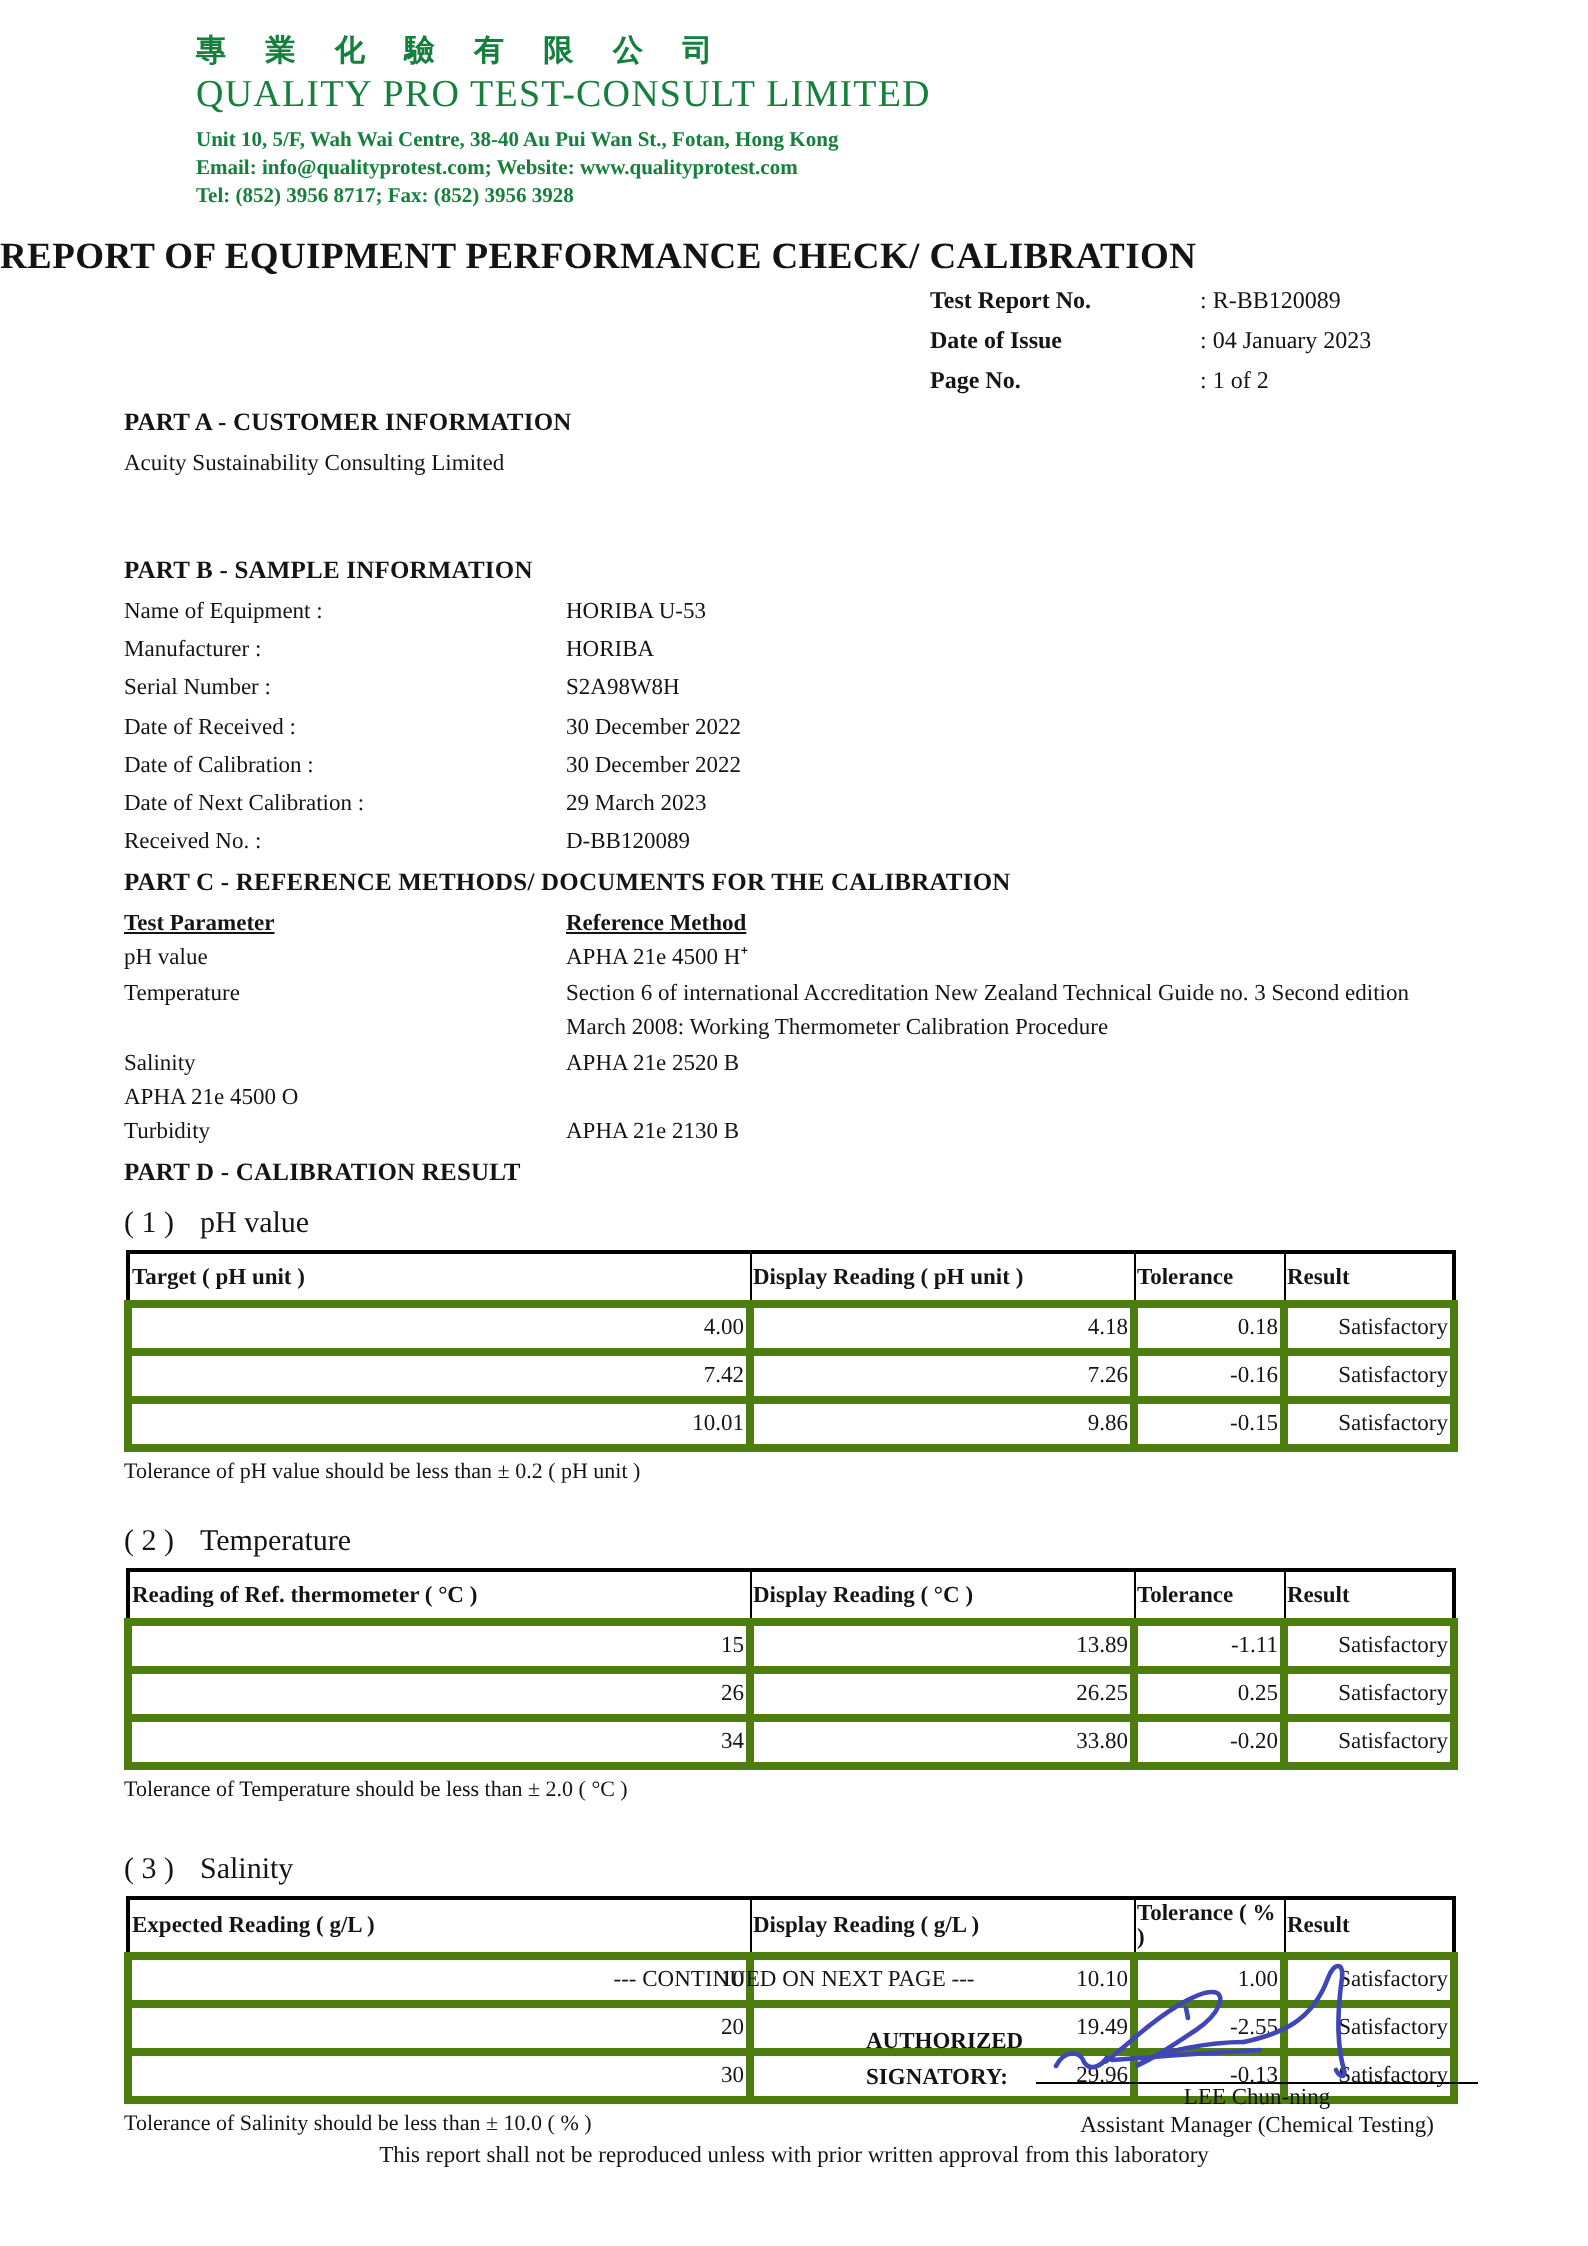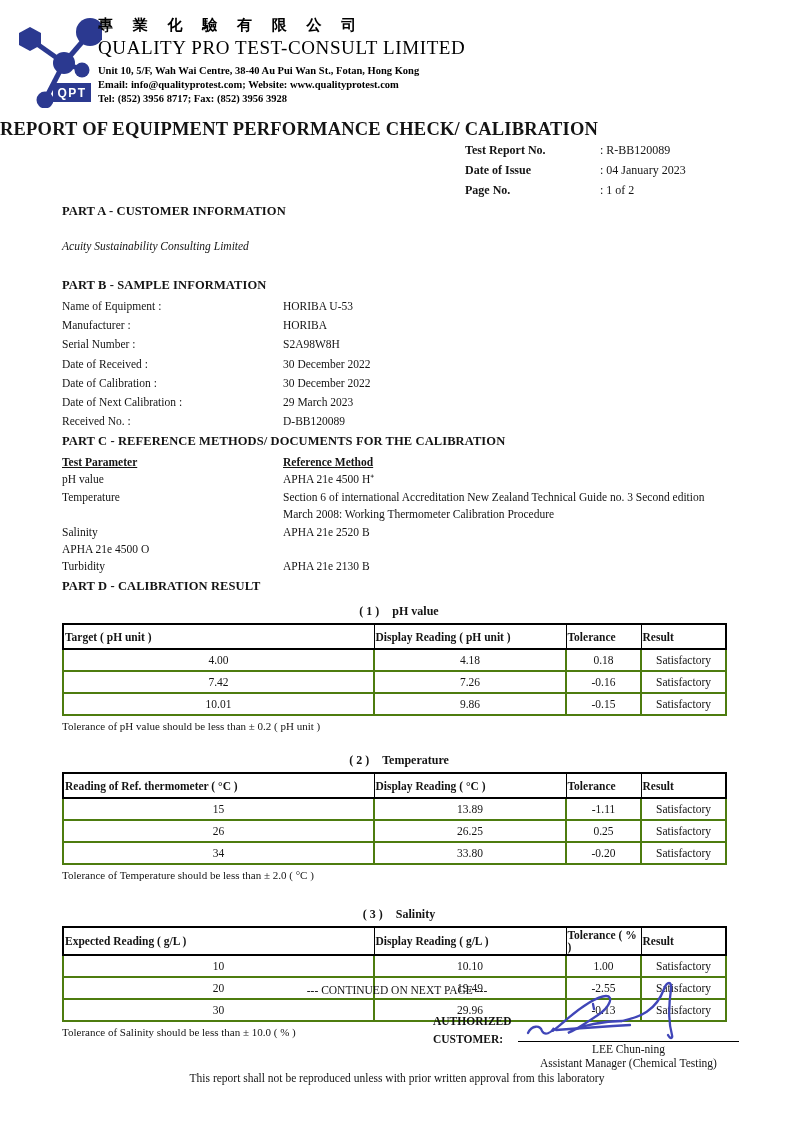--- a/index.html
+++ b/index.html
@@ -3,95 +3,78 @@
 <meta charset="utf-8">
 <style>
   html,body { margin:0; padding:0; background:#e8e8e8; }
   .page {
     position:relative; width:794px; height:1123px; margin:0 auto;
     background:#ffffff; font-family:"Liberation Serif", serif; color:#141414;
     overflow:hidden;
   }
   
   .logo-wrap { position:absolute; left:12px; top:8px; width:90px; height:100px; }
-  .company-block { position:absolute; left:98px; top:16px; color:#000000; }
+  .company-block { position:absolute; left:98px; top:16px; color:#15803d; }
   .company-zh { font-weight:bold; font-size:15px; letter-spacing:8px; }
   .company-en { font-size:19px; letter-spacing:0.6px; margin-top:2px; }
   .company-addr { font-weight:bold; font-size:10.5px; line-height:14px; }
   .company-addr.first { margin-top:5px; }
   
   .title { position:absolute; top:119px; left:0; width:100%; 
            font-size:18.5px; font-weight:bold; letter-spacing:0.2px; }
   .report-info { position:absolute; left:465px; top:140px; font-size:12px; }
   .ri-row { line-height:20px; }
   .ri-label { display:inline-block; width:135px; font-weight:bold; }
   
   .part { position:absolute; left:62px; width:674px; font-size:11.5px; }
   .part-heading { font-weight:bold; font-size:12.5px; letter-spacing:0.1px; }
   
   #part-a { top:204px; }
   #part-a .pa-line { line-height:18.5px; }
-  #part-a .pa-line.first { margin-top:18px;font-style:italic; }
+  #part-a .pa-line.first { margin-top:4px; }
   
   #part-b { top:278px; }
   .kv-row { line-height:19.2px; }
   .kv-row.first { margin-top:4px; }
   .kv-label { display:inline-block; width:221px; vertical-align:top; }
   
   #part-c { top:434px; }
   .pc-row { display:flex; line-height:17.4px; }
   .pc-row.head { margin-top:5px; font-weight:bold; }
   .pc-row.head .pc-param, .pc-row.head .pc-method { text-decoration:underline; }
   .pc-param { width:221px; flex:none; }
   .pc-method { flex:1; }
   
   #part-d { top:579px; }
-  .sec-label { font-weight:bold; font-size:12px; margin-top:10px;text-align:center; }
+  .sec-label { font-weight:normal; font-size:15px; margin-top:10px; }
   .sec-label .sec-num { display:inline-block; margin-right:13px; }
   .sec-label.s2 { margin-top:21px; }
   .sec-label.s3 { margin-top:26px; }
   table.cal { border-collapse:collapse; margin-top:4px; width:665px;
               border:2px solid #000; table-layout:fixed; }
   table.cal th { border:1px solid #000; border-bottom:2px solid #000;
                  font-size:11.5px; font-weight:bold; height:21px; text-align:left; }
-  table.cal td { border:2px solid #4d7c0f; font-size:11.5px; height:18px; text-align:center;margin-top:20px; }
+  table.cal td { border:4px solid #4d7c0f; font-size:11.5px; height:18px; text-align:right;margin-top:20px; }
   .note { font-size:11px; margin-top:4px; }
   
   .continued { position:absolute; top:984px; left:0; width:100%; text-align:center; font-size:11.5px; }
   .auth-block { position:absolute; left:433px; top:1012px; font-weight:bold;
                 font-size:11.5px; line-height:18px; }
   .sig-area { position:absolute; left:518px; top:1041px; width:221px;font-family:Liberation Serif, serif; }
   .sig-line { border-top:1.3px solid #000; width:221px; height:0; }
   .sig-name { text-align:center; font-size:11.5px; margin-top:1px; }
   .sig-title { text-align:center; font-size:11.5px; margin-top:2px; white-space:nowrap; }
   .sig-svg { position:absolute; left:520px; top:980px; }
   .disclaimer { position:absolute; top:1072px; left:0; width:100%; text-align:center; font-size:11.5px; }
 </style>
 </head>
 <body>
 
 <div class="page">
 
-  <div class="logo-wrap">
-    <svg width="90" height="100" viewBox="0 0 90 100">
-      <g stroke="#2b3990" stroke-width="5" fill="none">
-        <line x1="52" y1="55" x2="77" y2="26"></line>
-        <line x1="52" y1="55" x2="18" y2="31"></line>
-        <line x1="52" y1="55" x2="68" y2="61"></line>
-        <line x1="52" y1="55" x2="34" y2="90"></line>
-      </g>
-      <circle cx="78" cy="24" r="14" fill="#2b3990"></circle>
-      <polygon points="18,19 29,25 29,37 18,43 7,37 7,25" fill="#2b3990"></polygon>
-      <circle cx="52" cy="55" r="11" fill="#2b3990"></circle>
-      <circle cx="70" cy="62" r="7.5" fill="#2b3990"></circle>
-      <circle cx="33" cy="92" r="8.5" fill="#2b3990"></circle>
-      <rect x="41" y="75" width="38" height="19" fill="#2b3990"></rect>
-      <text x="60" y="89" text-anchor="middle" font-size="12" font-weight="bold" letter-spacing="1.5" fill="#ffffff" font-family="Liberation Sans, sans-serif">QPT</text>
-    </svg>
-  </div>
   <div class="company-block">
     <div class="company-zh">專 業 化 驗 有 限 公 司</div>
     <div class="company-en">QUALITY PRO TEST-CONSULT LIMITED</div>
     <div class="company-addr first">Unit 10, 5/F, Wah Wai Centre, 38-40 Au Pui Wan St., Fotan, Hong Kong</div>
     <div class="company-addr">Email: info@qualityprotest.com; Website: www.qualityprotest.com</div>
     <div class="company-addr">Tel: (852) 3956 8717; Fax: (852) 3956 3928</div>
   </div>
 
   <div class="title">REPORT OF EQUIPMENT PERFORMANCE CHECK/ CALIBRATION</div>
   <div class="report-info">
@@ -281,21 +264,21 @@
       </tr>
     </tbody>
       </table>
     <div class="note">Tolerance of Salinity should be less than ± 10.0 ( % )</div>
   </div>
 
   <div class="continued">--- CONTINUED ON NEXT PAGE ---</div>
 
   <div class="auth-block">
     <div>AUTHORIZED</div>
-    <div>CUSTOMER:</div>
+    <div>SIGNATORY:</div>
   </div>
 
   <svg class="sig-svg" width="225" height="64" viewBox="0 0 225 64">
     <g stroke="#4046b8" stroke-width="2.3" fill="none" stroke-linecap="round">
       <path d="M8,53 C12,45 20,45 22,51 C25,56 31,53 34,48 C30,54 34,50 46,40 C62,26 78,16 86,16 C94,16 90,27 78,35 C66,43 54,51 48,53 C60,45 86,41 102,41"></path>
       <path d="M102,41 C120,37 136,31 144,9 C147,1 152,1 151,9 C149,23 148,41 152,55 C153,59 150,59 148,55"></path>
       <path d="M36,50 C62,48 92,46 110,45"></path>
       <path d="M73,24 L74,29"></path>
     </g>
   </svg>

